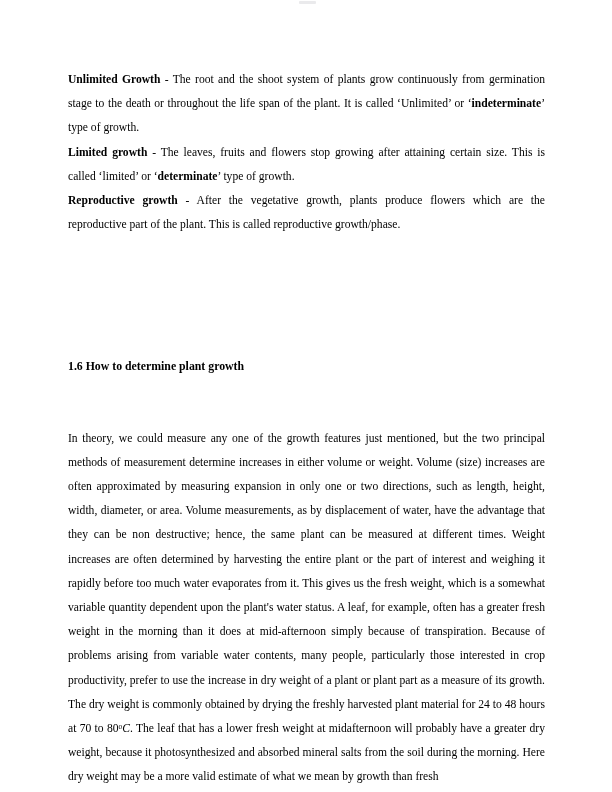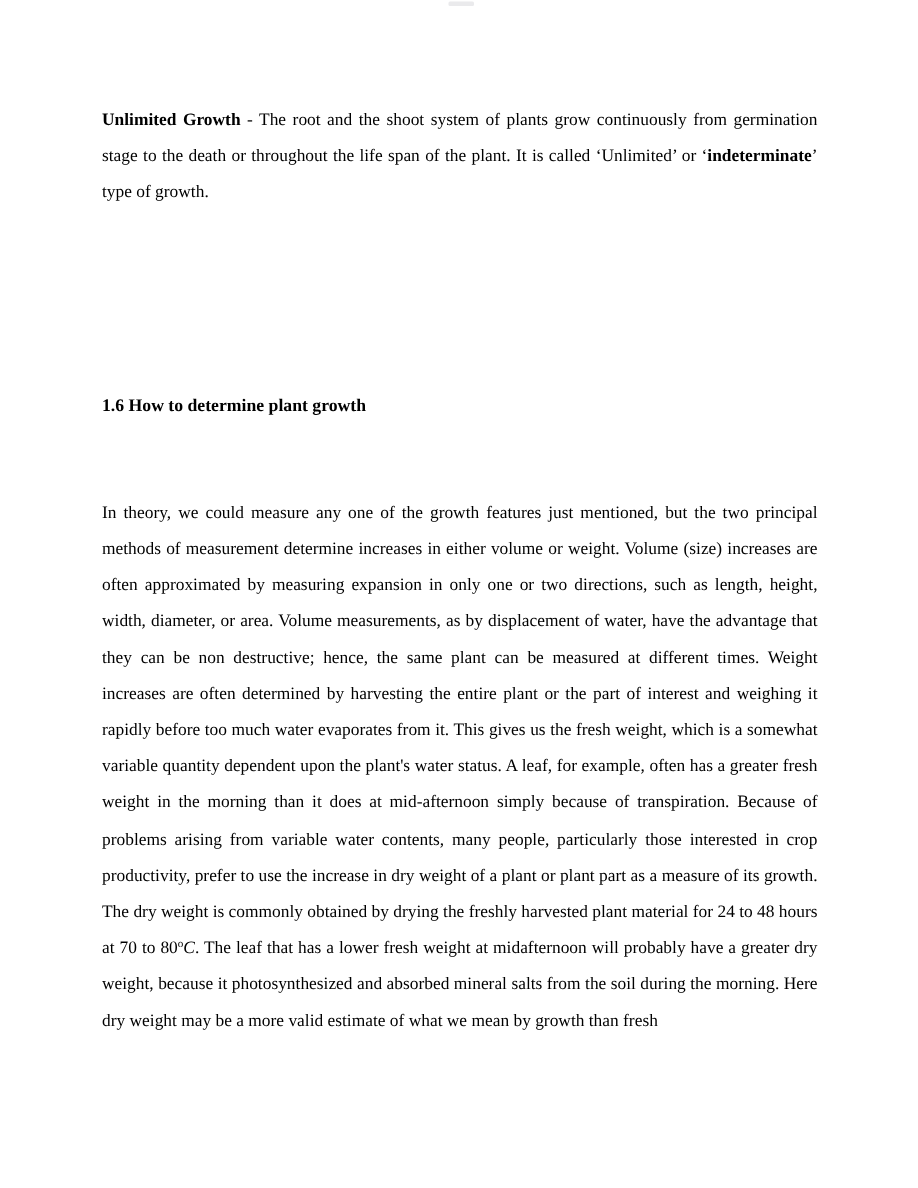--- a/index.html
+++ b/index.html
@@ -86,22 +86,24 @@
 <body>
 
 <div class="page">
 
   <div class="top-artifact"></div>
 
   <div class="content">
 
     <p class="body-text defn"><span class="lead">Unlimited Growth</span><span> - </span><span>The root and the shoot system of plants grow continuously from germination stage to the death or throughout the life span of the plant. It is called ‘Unlimited’ or ‘</span><span class="bold-inline">indeterminate</span><span>’ type of growth.</span></p>
 
+    <p class="body-text defn"><span class="lead">Limited growth</span><span> - </span><span>The leaves, fruits and flowers stop growing after attaining certain size. This is called ‘limited’ or ‘</span><span class="bold-inline">determinate</span><span>’ type of growth.</span></p>
 
 
+    <p class="body-text defn"><span class="lead">Reproductive growth</span><span> - </span><span>After the vegetative growth, plants produce flowers which are the reproductive part of the plant. This is called reproductive growth/phase.</span></p>
 
     <div class="gap-large"></div>
 
     <h2 class="section-heading">1.6 How to determine plant growth</h2>
 
     <div class="gap-medium"></div>
 
     <p class="body-text"><span>In theory, we could measure any one of the growth features just mentioned, but the two principal methods of measurement determine increases in either volume or weight. Volume (size) increases are often approximated by measuring expansion in only one or two directions, such as length, height, width, diameter, or area. Volume measurements, as by displacement of water, have the advantage that they can be non destructive; hence, the same plant can be measured at different times. Weight increases are often determined by harvesting the entire plant or the part of interest and weighing it rapidly before too much water evaporates from it. This gives us the fresh weight, which is a somewhat variable quantity dependent upon the plant's water status. A leaf, for example, often has a greater fresh weight in the morning than it does at mid-afternoon simply because of transpiration. Because of problems arising from variable water contents, many people, particularly those interested in crop productivity, prefer to use the increase in dry weight of a plant or plant part as a measure of its growth. The dry weight is commonly obtained by drying the freshly harvested plant material for 24 to 48 hours at 70 to 80</span><span class="deg">o</span><span class="unit-c">C</span><span>. The leaf that has a lower fresh weight at midafternoon will probably have a greater dry weight, because it photosynthesized and absorbed mineral salts from the soil during the morning.  Here dry weight may be a more valid estimate of what we mean by growth than fresh</span></p>
 
   </div>

